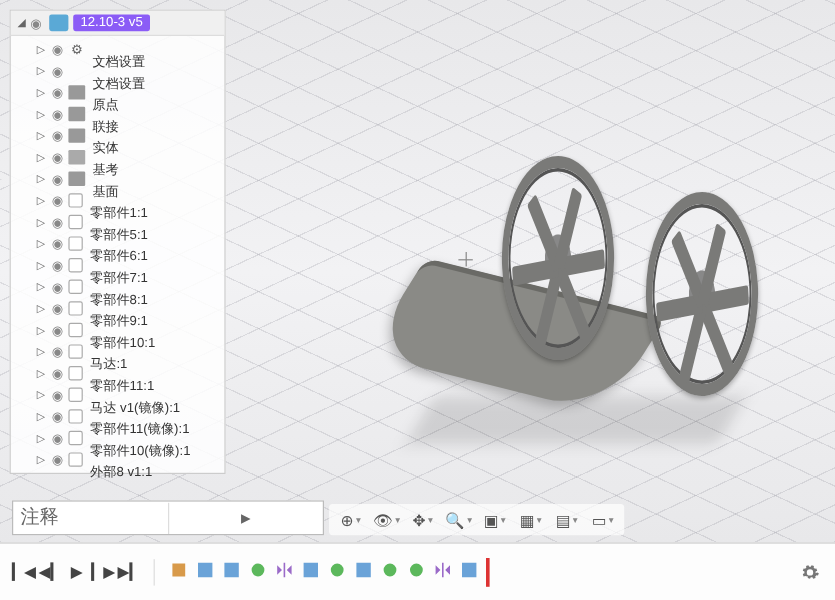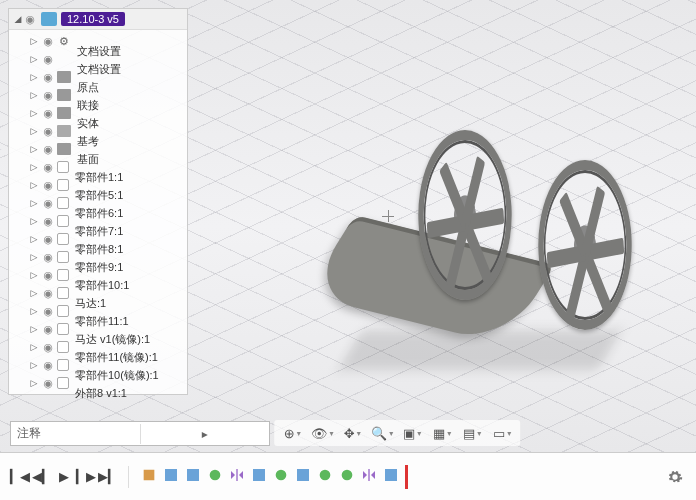--- a/index.html
+++ b/index.html
@@ -41,21 +41,21 @@
 .tri { width: 10px; text-align: center; color: #666; cursor: pointer; font-size: 9px; }
 .eye { width: 14px; text-align: center; color: #888; font-size: 11px; }
 .doc-icon {
   width: 16px; height: 14px;
   background: #5aa9d6;
   margin: 0 4px;
   border-radius: 2px;
   display: inline-block;
 }
 .doc-title {
-  background: #4c1d95; color: #fff;
+  background: #8b5cf6; color: #fff;
   padding: 1px 6px; border-radius: 2px;
   font-size: 11px;
 }
 .tree-body { padding: 2px 0; max-height: 380px; }
 .tree-row {
   display: flex; align-items: center;
   padding: 1px 4px 1px 8px;
   gap: 2px;
   height: 18px;
   white-space: nowrap;
@@ -125,21 +125,21 @@
 }
 .vt-btn.drop::after { content: "▾"; font-size: 8px; margin-left: 2px; color:#888; }
 
 
 .comment-box {
   position: absolute;
   left: 10px; bottom: 6px;
   width: 260px;
   background: #fff;
   border: 1px solid #bbb;
-  font-size: 12px;
+  font-size: 16px;
   display: flex;
   align-items: center;
   justify-content: flex-end;
 }
 .comment-box span { padding: 3px 6px; flex:1; color:#666; }
 .comment-exp { width: 20px; text-align: center; border-left: 1px solid #ddd; cursor:pointer; color:#888; }
 
 
 .timeline {
   position: absolute;

